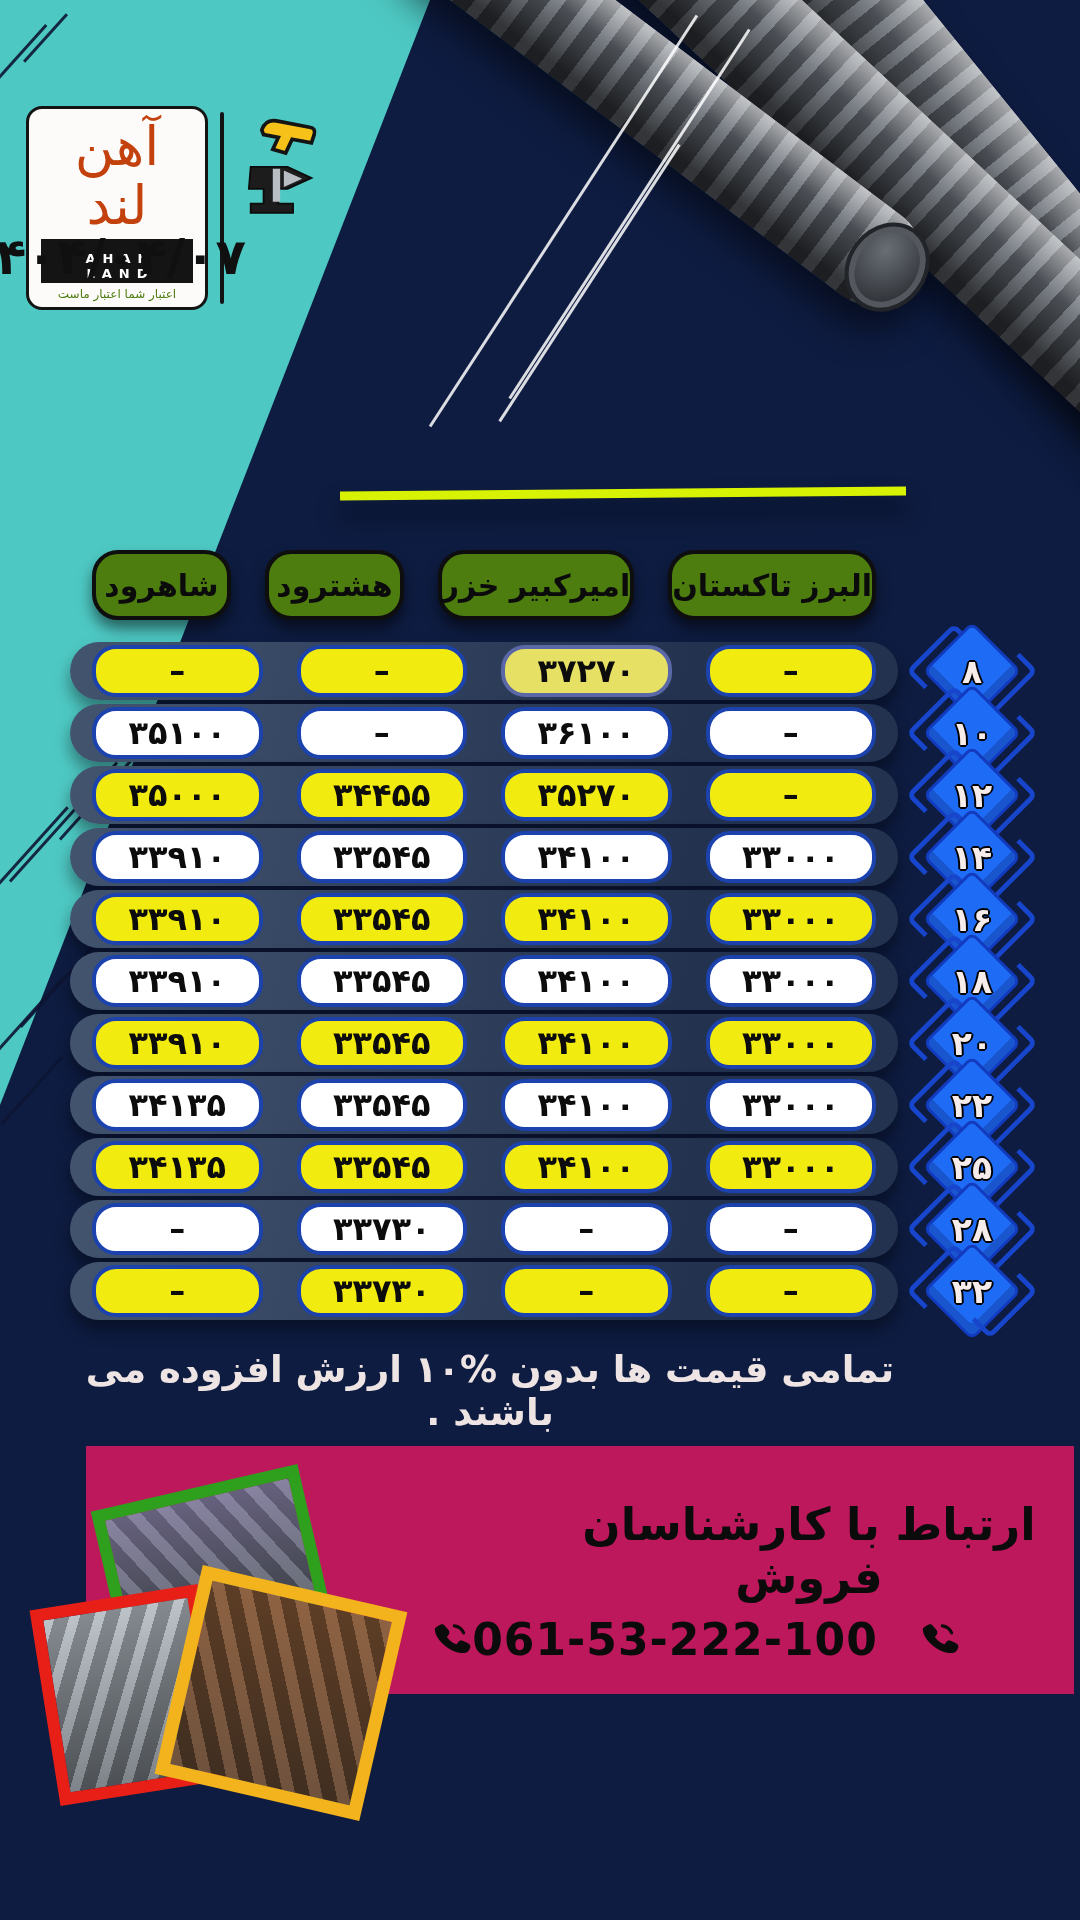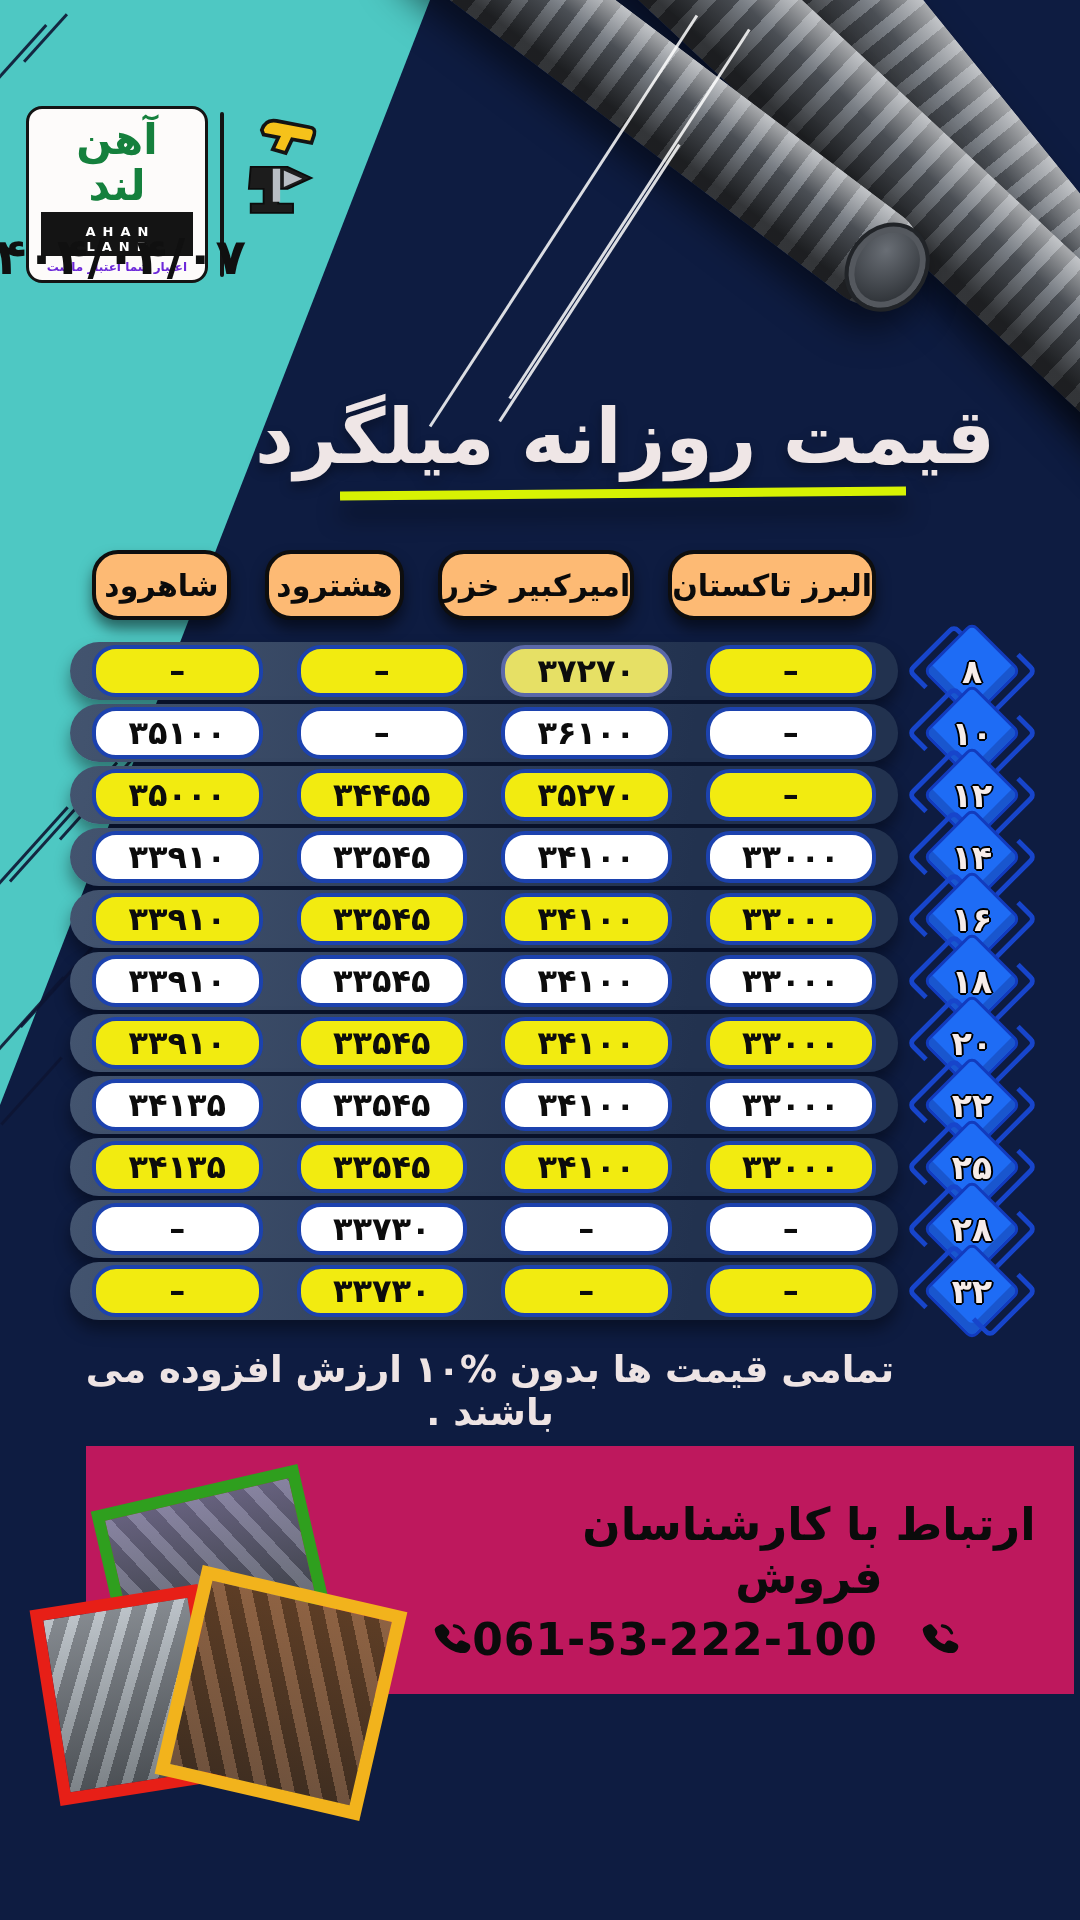--- a/index.html
+++ b/index.html
@@ -31,39 +31,39 @@
   .bar::after{content:"";position:absolute;right:-10px;top:3px;bottom:3px;width:72px;
     background:radial-gradient(ellipse at 35% 35%,#696e75,#2f3338 72%);
     border:4px solid #212428;border-radius:50%;box-shadow:inset 0 0 0 6px #54585e;}
   #bar3{left:700px;top:-240px;width:1080px;height:122px;transform:rotate(51deg);}
   #bar2{left:555px;top:-210px;width:900px;height:112px;transform:rotate(43deg);}
   #bar1{left:400px;top:-150px;width:640px;height:100px;transform:rotate(37deg);}
   
   .logo{position:absolute;left:26px;top:106px;display:flex;gap:12px;align-items:stretch;z-index:4;}
   .logo-card{background:#fdfbfa;border:3px solid #141414;border-radius:16px;padding:8px 12px 6px;
     width:152px;text-align:center;}
-  .logo-fa{font-size:42px;font-weight:700;color:#15803d;direction:rtl;line-height:1.1;}
+  .logo-fa{font-size:54px;font-weight:400;color:#c2410c;direction:rtl;line-height:1.1;}
   .logo-en{background:#141414;color:#fff;font-size:13px;letter-spacing:7px;padding:12px 0 2px 7px;
     margin-top:3px;font-weight:700;}
-  .logo-slogan{font-size:12px;margin-top:4px;color:#6d28d9;direction:rtl;font-weight:700;}
+  .logo-slogan{font-size:12px;margin-top:4px;color:#4d7c0f;direction:rtl;font-weight:400;}
   .logo-divider{width:4px;background:#141414;border-radius:2px;margin:6px 0;}
   .logo-ic{width:92px;height:118px;}
   .date{position:absolute;left:16px;top:228px;width:230px;text-align:center;font-size:50px;
     font-weight:800;color:#101010;direction:rtl;z-index:4;letter-spacing:1px;}
   
   .title{position:absolute;top:392px;left:170px;right:0;text-align:center;font-size:76px;
     font-weight:800;color:#efe6e6;direction:rtl;z-index:10;text-shadow:0 6px 12px rgba(0,0,0,.35);}
   .title-underline{position:absolute;top:489px;left:340px;width:566px;height:9px;background:#d7f203;
     transform:rotate(-.5deg);z-index:10;box-shadow:0 16px 22px rgba(0,0,0,.55);}
   
   .table{position:absolute;top:552px;left:70px;right:60px;z-index:10;direction:rtl;}
   .trow{display:flex;align-items:center;gap:26px;margin-bottom:4px;height:58px;}
   .trow.header{height:66px;margin-bottom:24px;}
   .grid{flex:1;display:grid;grid-template-columns:repeat(4,1fr);gap:34px;padding:0 22px;}
-  .hpill{height:62px;background:#fdba74;border:4px solid #0e0e0e;border-radius:26px;display:flex;
+  .hpill{height:62px;background:#4d7c0f;border:4px solid #0e0e0e;border-radius:26px;display:flex;
     align-items:center;justify-content:center;font-size:30px;font-weight:800;color:#0b0b0b;
     box-shadow:0 9px 14px rgba(0,0,0,.5);white-space:nowrap;}
   .strip{flex:1;display:grid;grid-template-columns:repeat(4,1fr);gap:34px;padding:0 22px;height:58px;
     align-items:center;border-radius:30px;
     background:linear-gradient(100deg,#43546f,#22324f 75%);
     box-shadow:0 10px 16px rgba(0,0,0,.4);}
   .pill{height:44px;border-radius:24px;border:4px solid #1c42ae;display:flex;align-items:center;
     justify-content:center;font-size:32px;font-weight:800;color:#0c0c0c;line-height:1;}
   .pill.yellow{background:#f2eb10;}
   .pill.white{background:#ffffff;}
@@ -142,21 +142,20 @@
     <div class="logo-divider"></div>
     <svg class="logo-ic" viewBox="0 0 100 120">
       <path fill="#f6c21a" stroke="#141414" stroke-width="4" d="M28 22 q4 -12 16 -10 l36 7 q7 1 5 8 l-3 9 -21 -4 -7 15 -14 -4 6 -13 -16 -3 z"></path>
       <path fill="#1c1c1c" stroke="#0c0c0c" stroke-width="2" d="M16 62 h40 l26 12 -26 12 h-10 v16 h16 v10 h-46 v-10 h14 v-16 h-16 z"></path>
       <path fill="#b9bec4" d="M40 64 h8 v36 h-8 z M52 66 l20 9 -20 9 z"></path>
     </svg>
   </div>
 
   <div class="date">۱۴۰۴/۰۴/۰۷</div>
 
-  <div class="title">قیمت روزانه میلگرد</div>
   <div class="title-underline"></div>
 
   <div class="table" dir="rtl">
     <div class="trow header">
       <div class="dia spacer"></div>
       <div class="grid">
           <div class="hpill">البرز تاکستان</div>
           <div class="hpill">امیرکبیر خزر</div>
           <div class="hpill">هشترود</div>
           <div class="hpill">شاهرود</div>

